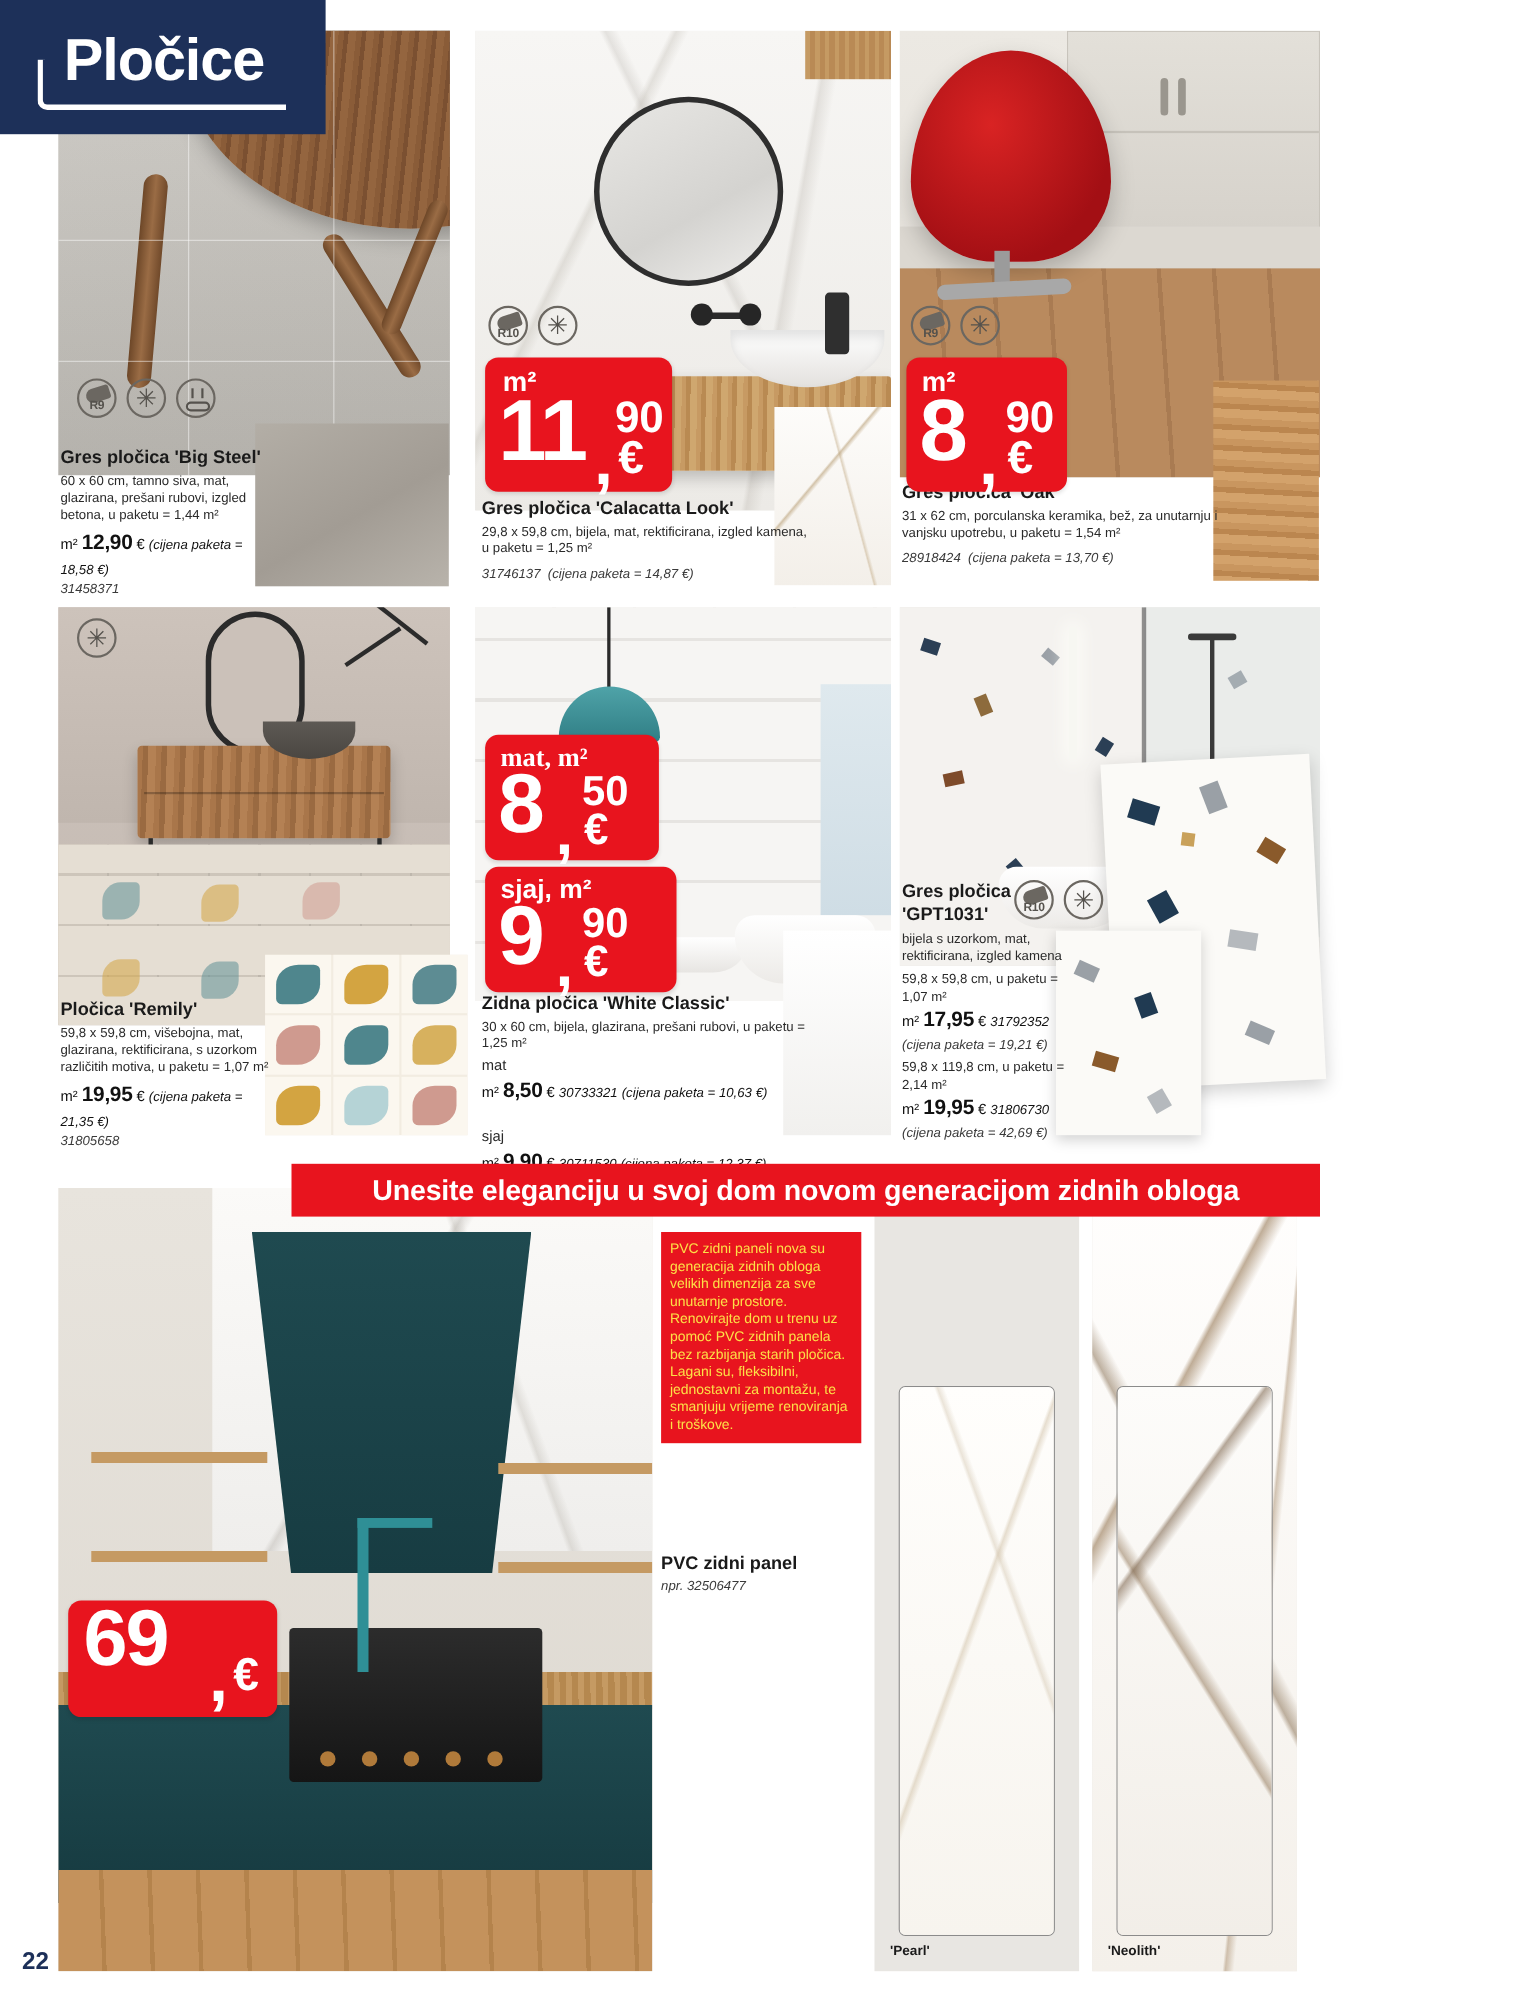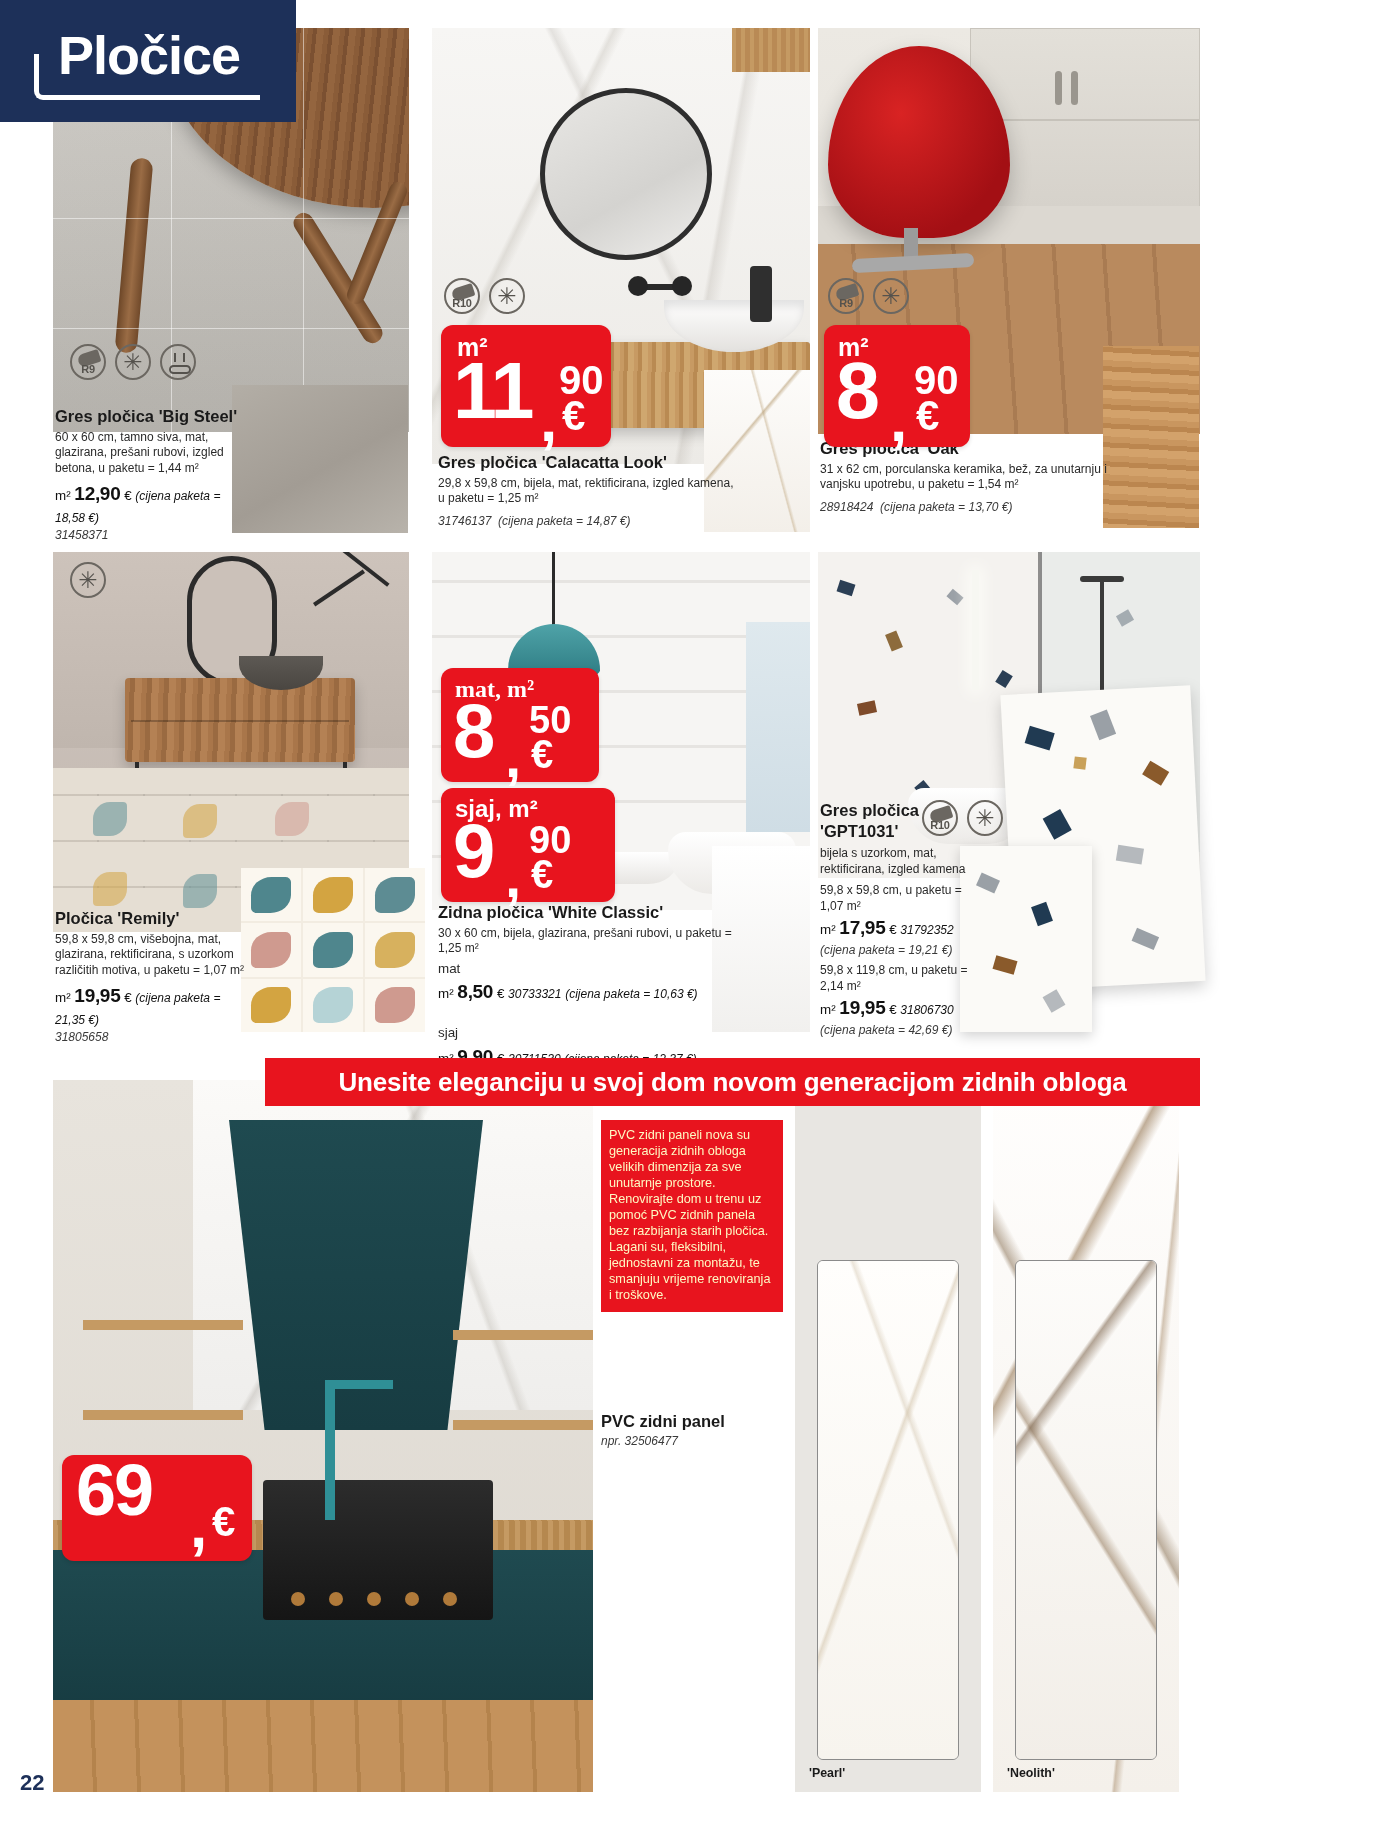--- a/index.html
+++ b/index.html
@@ -332,21 +332,21 @@
     background: repeating-linear-gradient(89deg,#c59a63 0 5px,#b5884f 5px 11px); }
   .kitchen .range { position:absolute; left:210px; top:400px; width:230px; height:140px;
     background: linear-gradient(#2c2c2c,#151515); border-radius:4px; }
   .kitchen .rangeknob { position:absolute; top:112px; width:14px; height:14px; border-radius:50%; background:#b07a3a; }
   .kitchen .faucet { position:absolute; left:272px; top:300px; width:10px; height:140px; background:#2f8f96; }
   .kitchen .faucet2 { position:absolute; left:272px; top:300px; width:68px; height:9px; background:#2f8f96; }
   .kitchen .floorwood { position:absolute; left:0; top:620px; width:100%; height:92px;
     background: repeating-linear-gradient(88deg,#c4925c 0 40px,#b4834c 40px 44px); }
 
   .pvctext { position:absolute; left:548px; top:60px; width:182px; }
-  .pvctext .redbox { background:#e8141e; color:#fef9c3; padding:7px 8px 9px 8px;
+  .pvctext .redbox { background:#e8141e; color:#fde047; padding:7px 8px 9px 8px;
      font-size:12.7px; line-height:1.26; }
   .pvcinfo { position:absolute; left:548px; top:352px; width:190px; }
   .pvcinfo h3 { font-size:16.5px; font-weight:bold; color:#1a1a1a; margin-bottom:3px; }
   .pvcinfo p  { font-size:13.2px; color:#222; line-height:1.30; }
   .pvcinfo .npr { font-size:12px; font-style:italic; color:#3a3a3a; margin-top:3px; }
 
   .sample { position:absolute; top:20px; width:186px; height:712px;
     background:#e8e6e2; }
   .sampleA { left:742px; }
   .sampleB { left:940px; }

